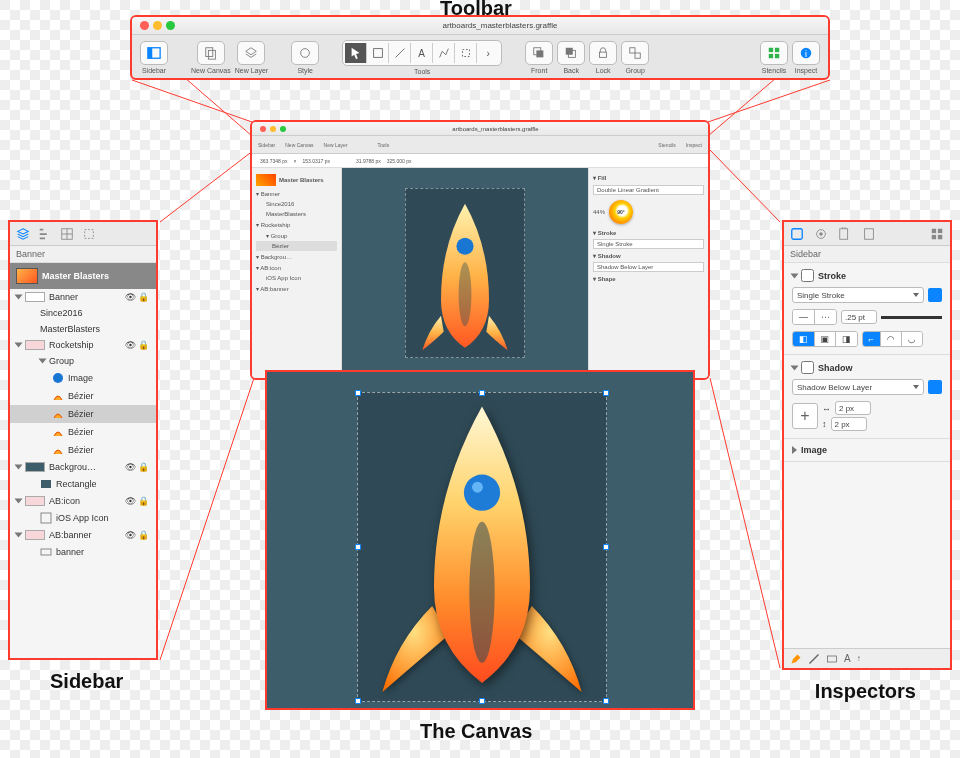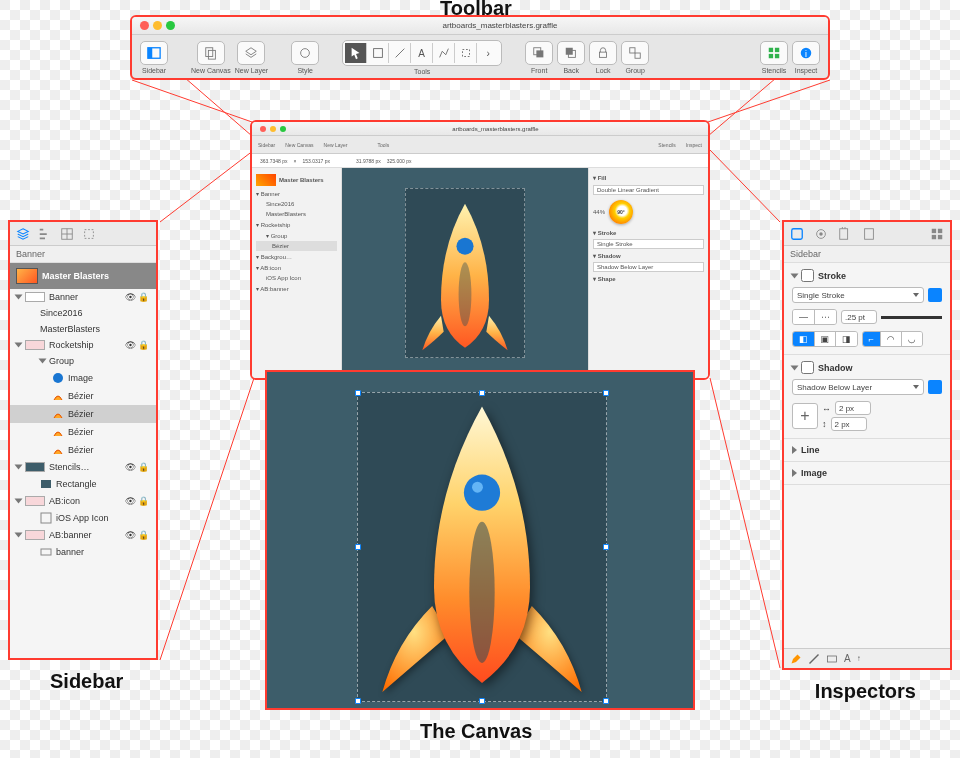--- a/index.html
+++ b/index.html
@@ -420,21 +420,21 @@
           <svg viewBox="0 0 12 12">
             <path d="M2 10 Q6 2 10 10" fill="#ffa726" stroke="#e65100"></path>
           </svg>
         </span>
         <span>Bézier</span>
       </div>
 
     <div class="row">
       <span class="disclose open"></span>
         <span class="swatch" style="background:#3d5d6a"></span>
-      <span>Stencils…</span>
+      <span>Backgrou…</span>
         <span style="margin-left:auto">👁 🔒</span>
     </div>
     <div class="row ind2">
         <span class="mini-icon">
           <svg viewBox="0 0 12 12">
             <rect x="1" y="2" width="10" height="8" fill="#3d5d6a"></rect>
           </svg>
         </span>
         <span>Rectangle</span>
       </div>
@@ -549,26 +549,20 @@
           </div>
         <div class="insp-row" style="padding:0">
             <span>↕</span>
             <div class="stepper">2 px</div>
           </div>
       </div>
     </div>
   </div>
 
 
-  <div class="insp-sec">
-      <div class="insp-sec-h">
-        <span class="disclose"></span>
-        <span>Line</span>
-      </div>
-    </div>
   <div class="insp-sec">
       <div class="insp-sec-h">
         <span class="disclose"></span>
         <span>Image</span>
       </div>
     </div>
 
   <div style="position:absolute;bottom:0;left:0;right:0;height:20px;background:#eee;border-top:1px solid #ccc;display:flex;align-items:center;padding:0 6px;gap:6px">
     <svg width="12" height="12" viewBox="0 0 16 16">
         <path d="M2 14 L4 8 L10 2 L14 6 L8 12 Z" fill="#ff9500"></path>

